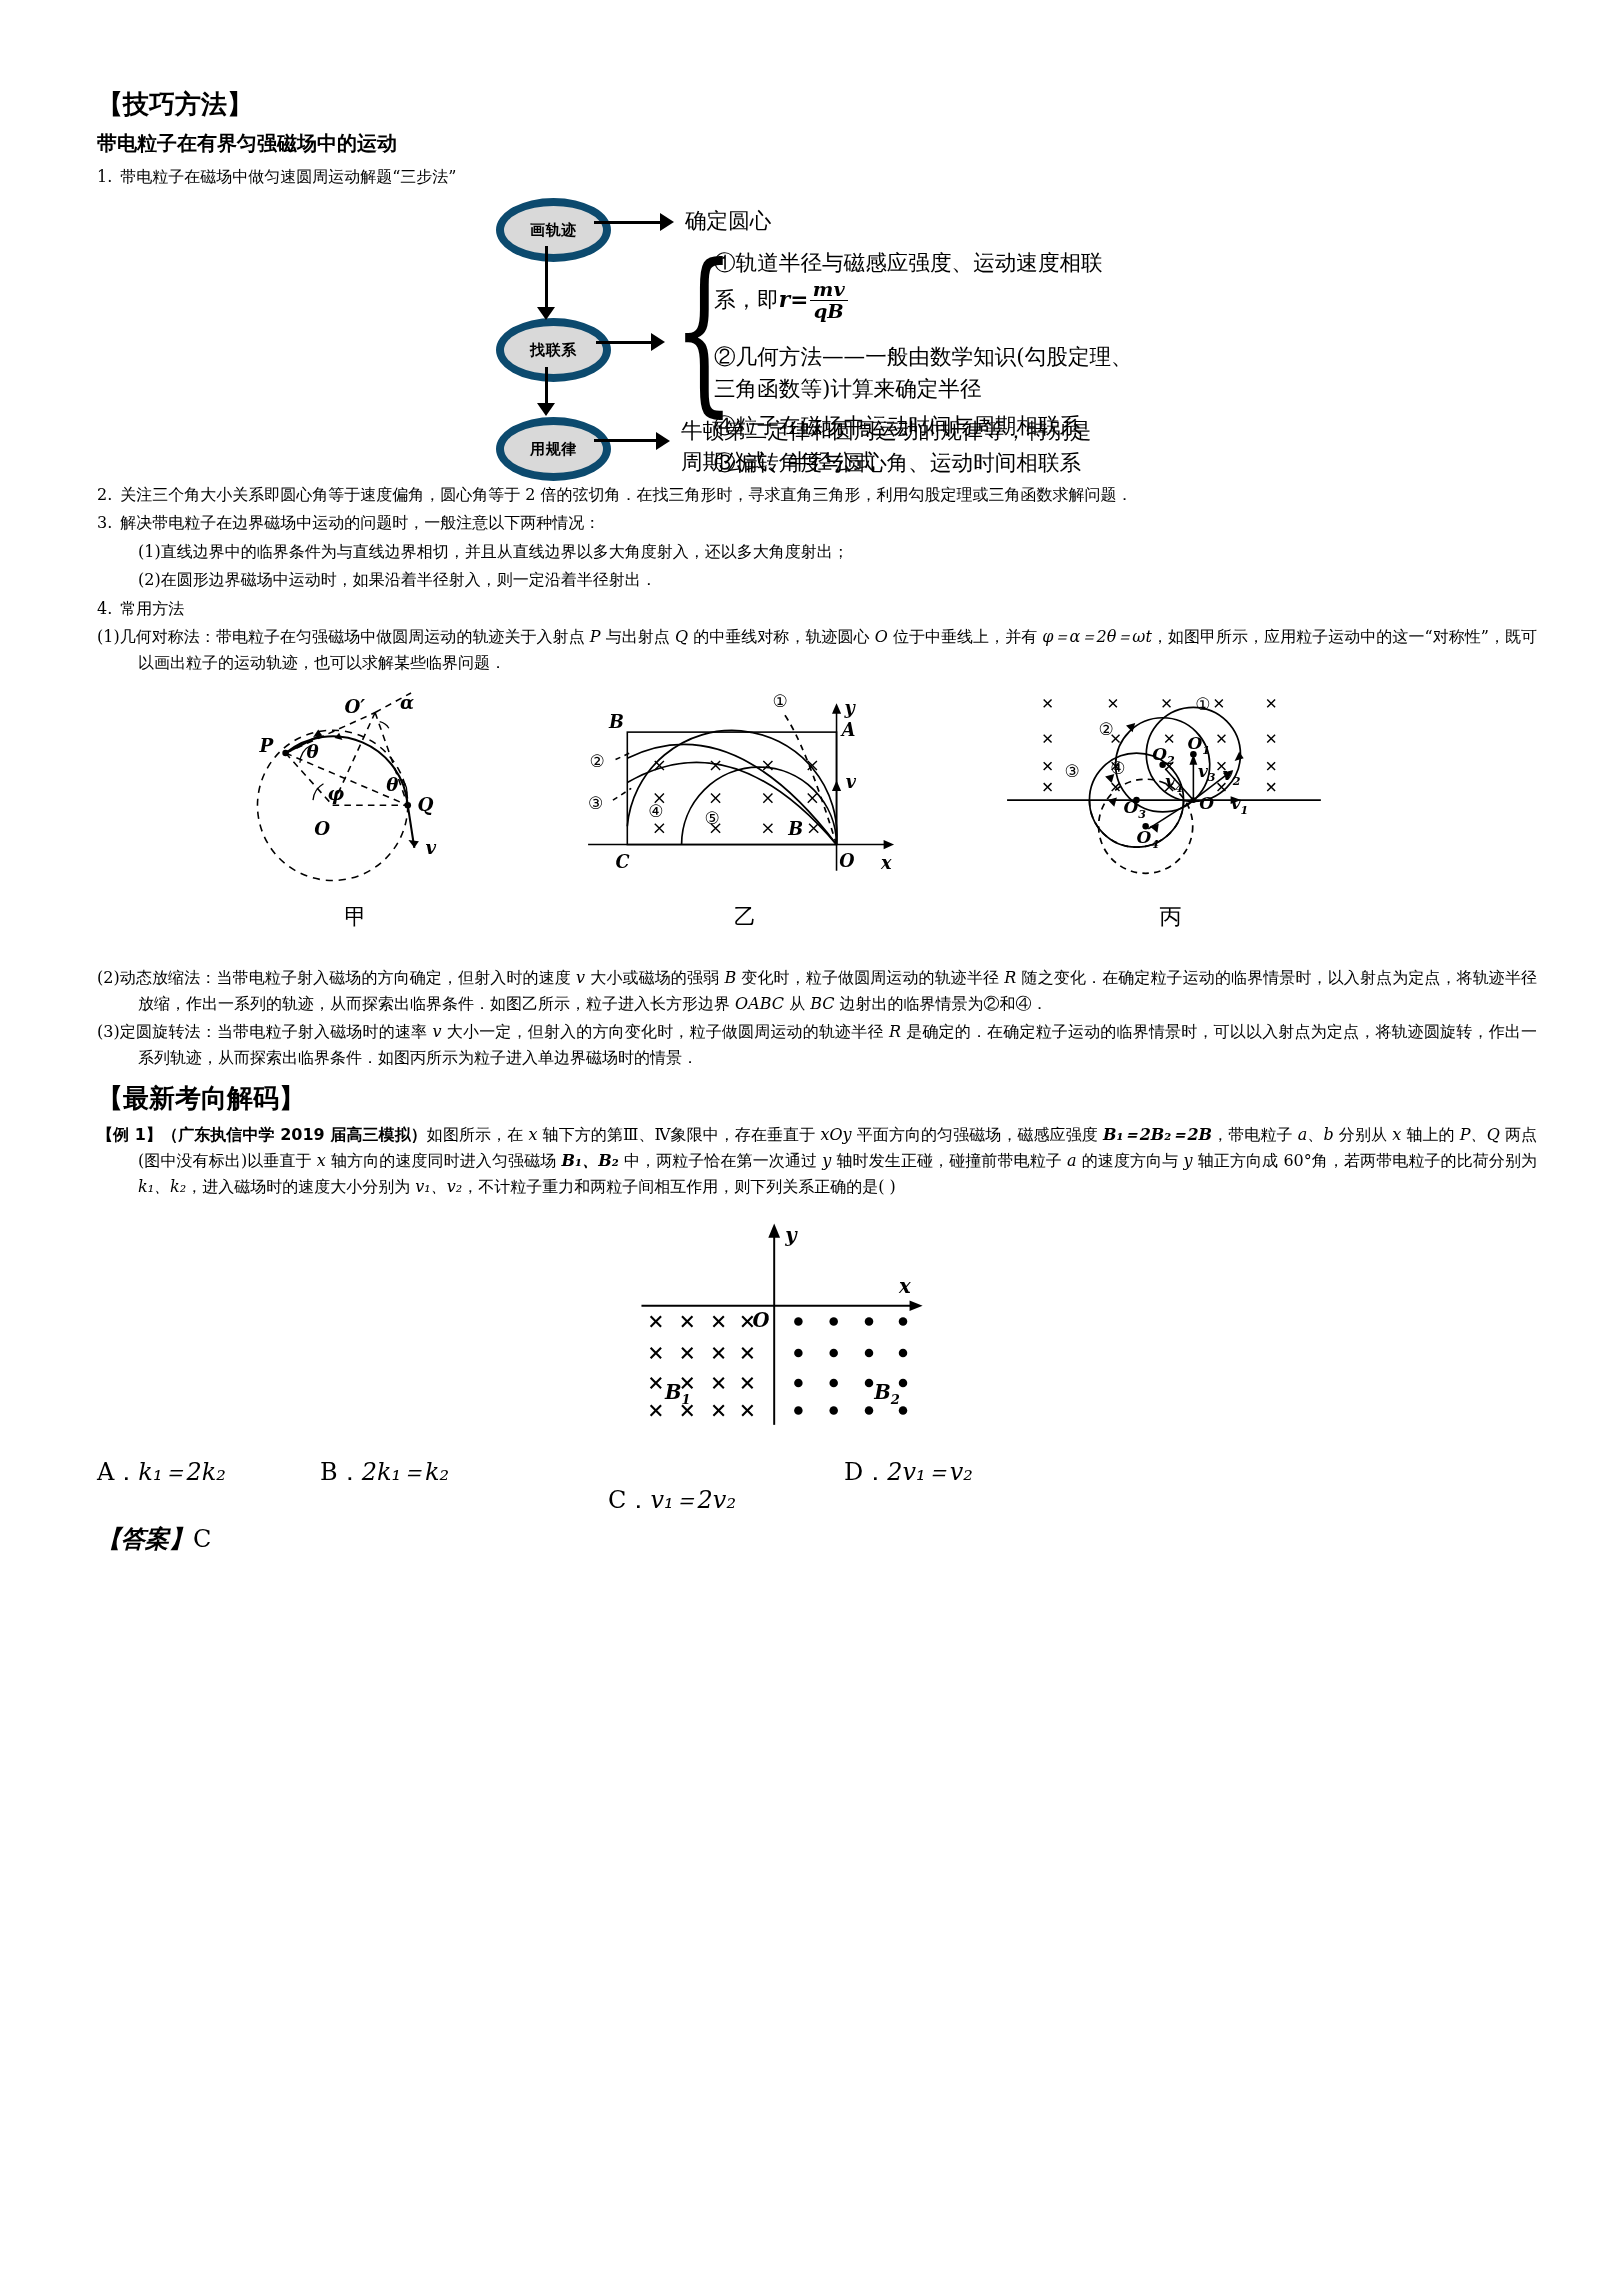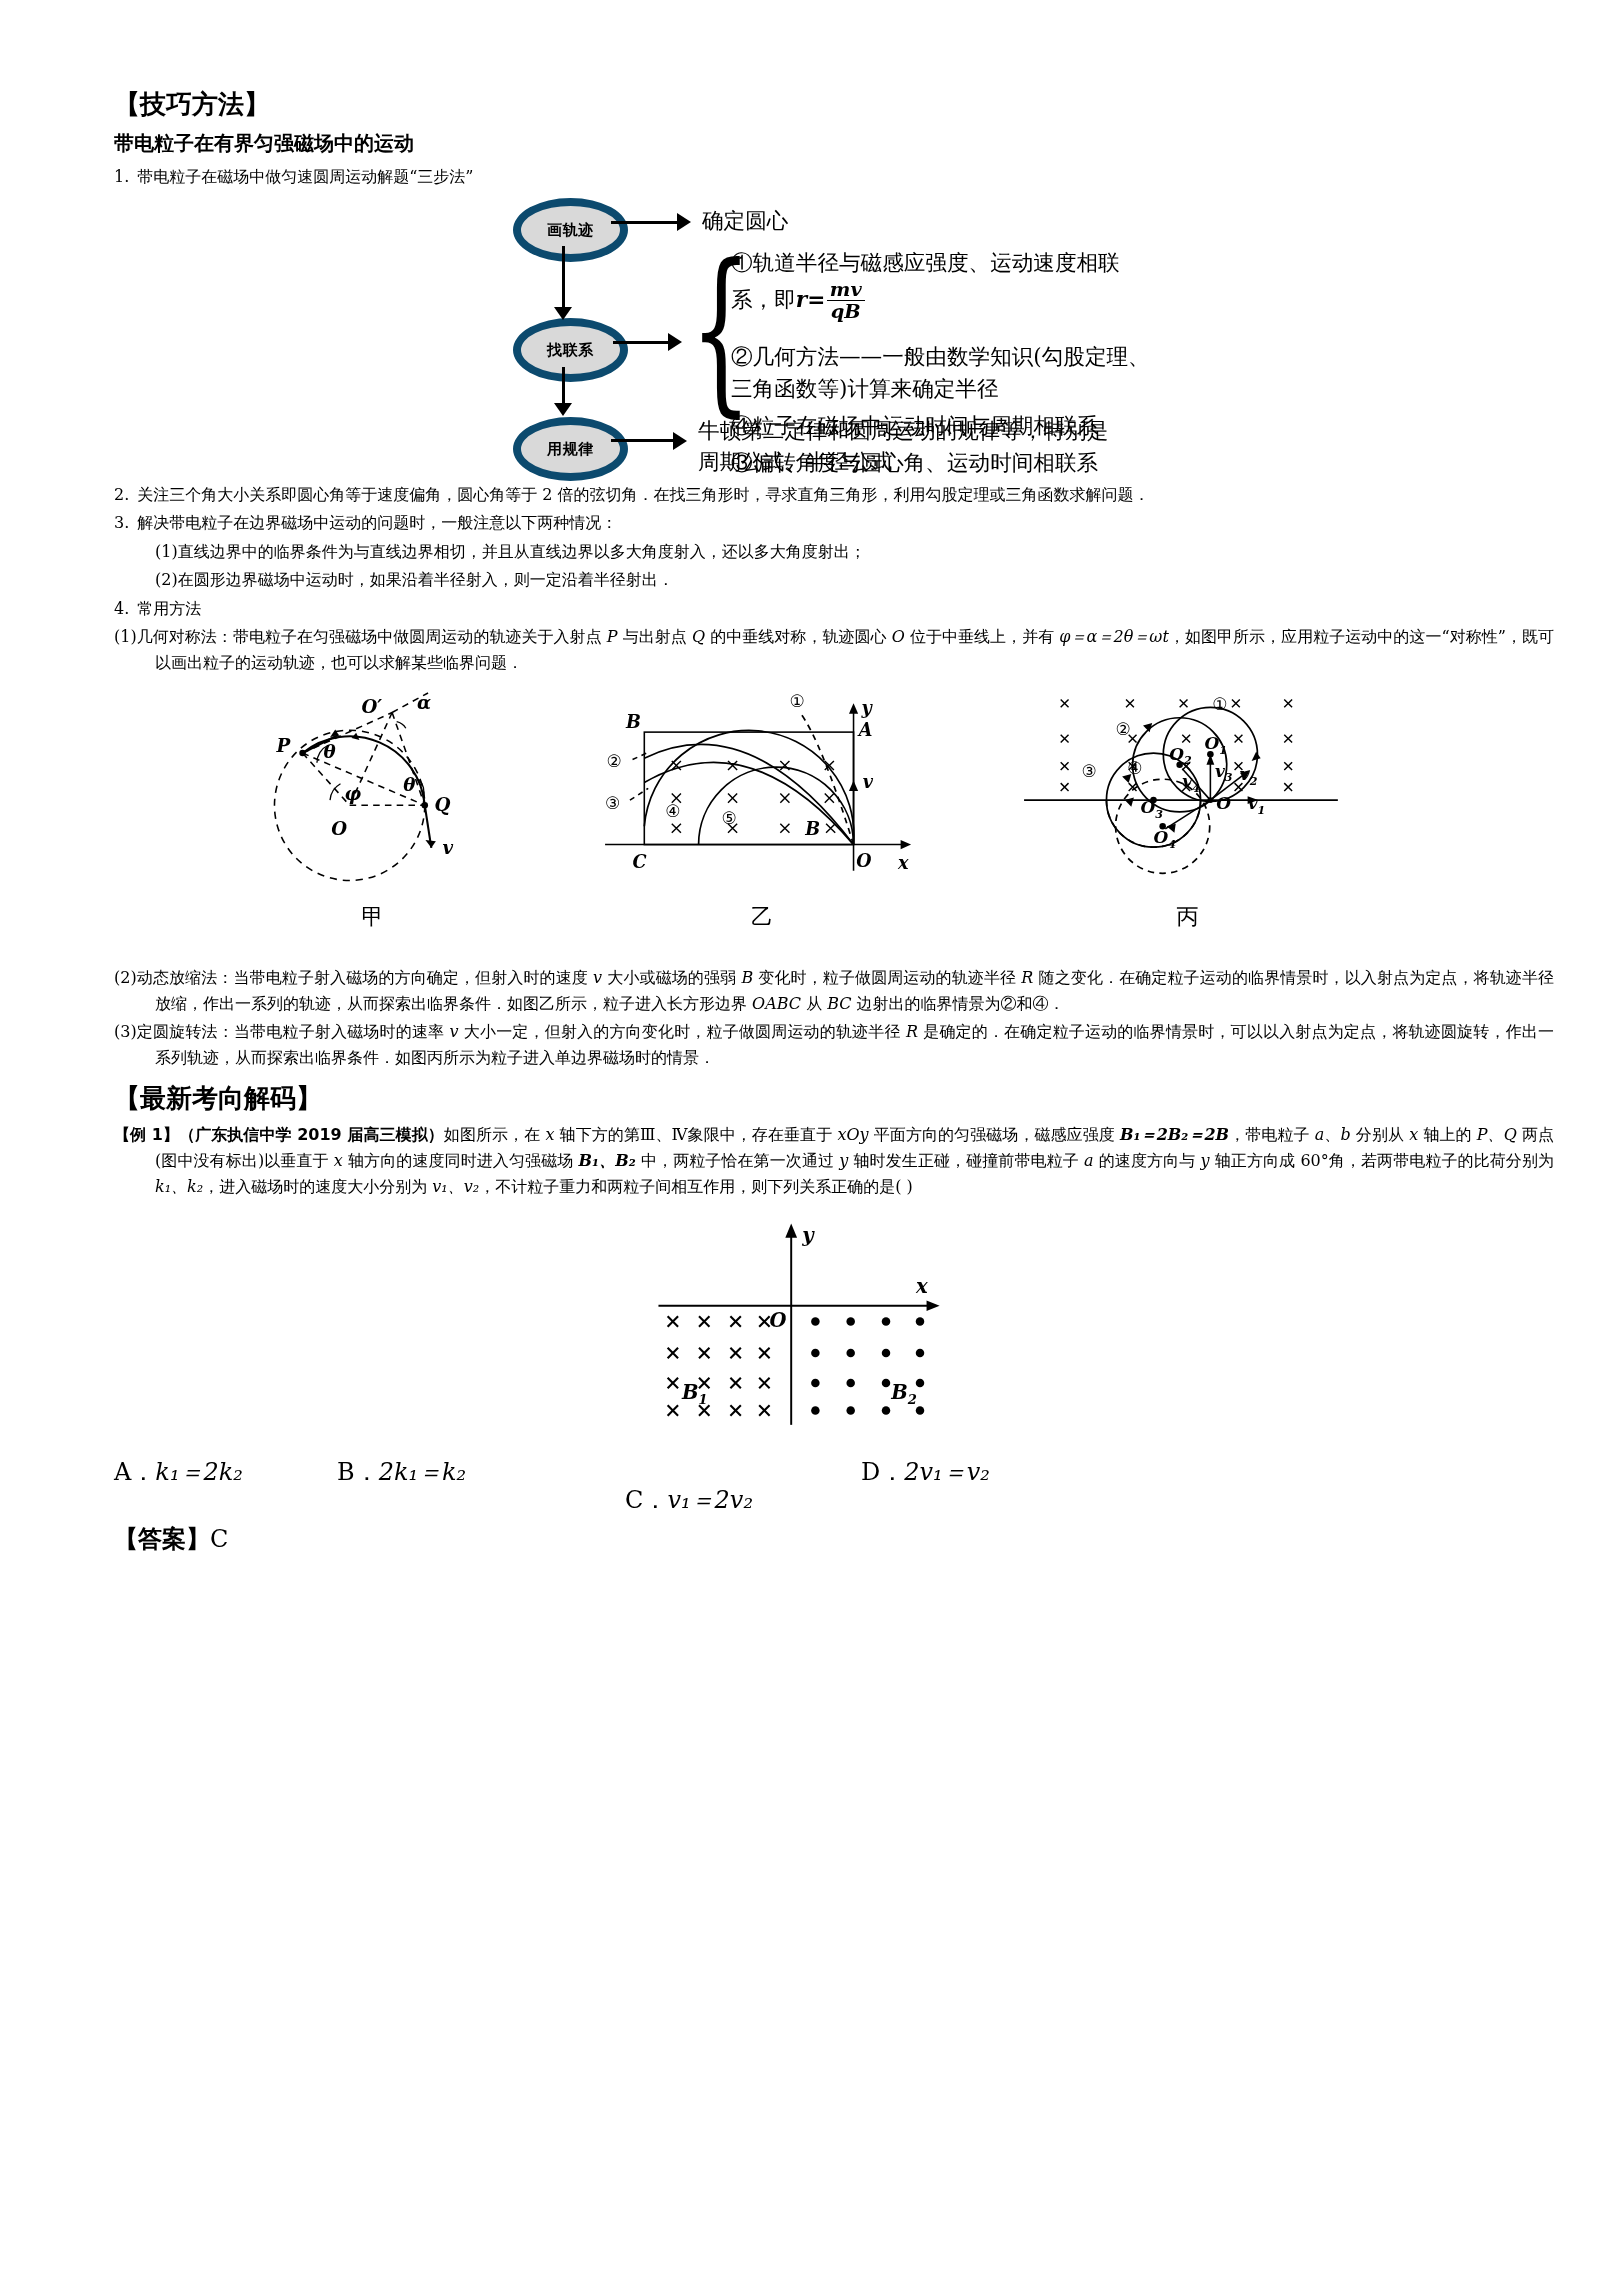--- a/index.html
+++ b/index.html
@@ -4,21 +4,21 @@
 <style>
   html, body { margin:0; padding:0; }
   body {
     width:1623px; height:2295px;
     background:#ffffff;
     font-family:"DejaVu Serif","Liberation Serif",serif;
     color:#000000;
     -webkit-font-smoothing:antialiased;
   }
   .page { position:relative; width:1623px; height:2295px; padding:0; box-sizing:border-box; }
-  .content { position:absolute; left:114px; top:85px; width:1440px; }
+  .content { position:absolute; left:97px; top:85px; width:1440px; }
 
   .sec-head {
     font-family:"DejaVu Sans","Liberation Sans",sans-serif;
     font-weight:bold;
     font-size:26px;
     line-height:1.5;
     margin:0 0 3.9px 0;
   }
   .sub-head {
     font-family:Liberation Serif, serif;
@@ -122,21 +122,21 @@
 
   
   .options {
     font-size:24px;
     margin:11.8px 0 0 0;
     display:flex;
   }
   .opt { display:inline-block; }
   .o1{ width:223px; } .o2{ width:288px; } .o3{ width:236px;margin-top:28px; }
   .answer { font-size:24px; margin-top:6.5px; }
-  .ans-label { font-family:"DejaVu Sans","Liberation Sans",sans-serif; font-weight:bold; }
+  .ans-label { font-family:"DejaVu Sans","Liberation Sans",sans-serif; font-weight:bold;font-style:italic; }
 </style>
 </head>
 <body>
 
 <div class="page">
 <div class="content">
 
   <div class="sec-head">【技巧方法】</div>
   <div class="sub-head">带电粒子在有界匀强磁场中的运动</div>
 

